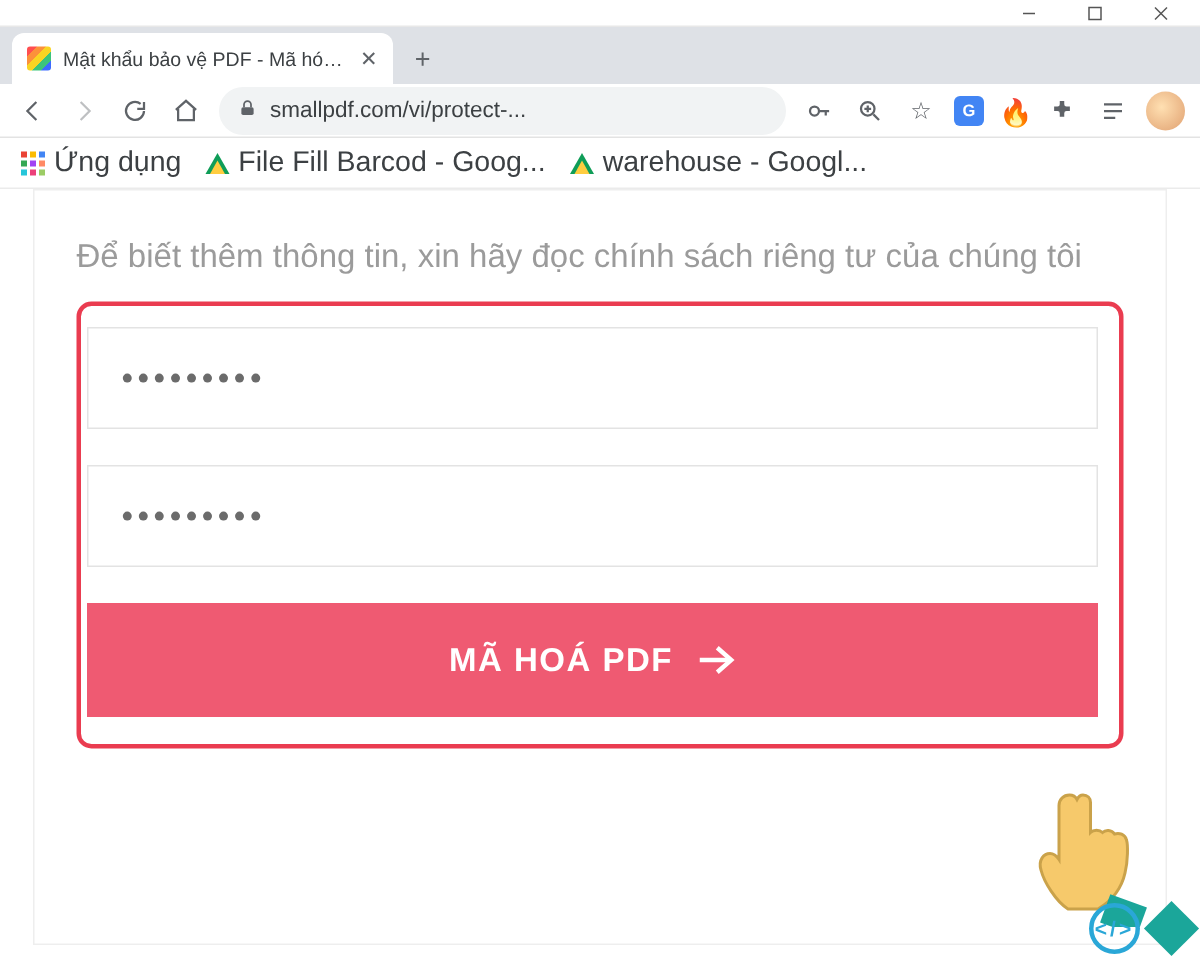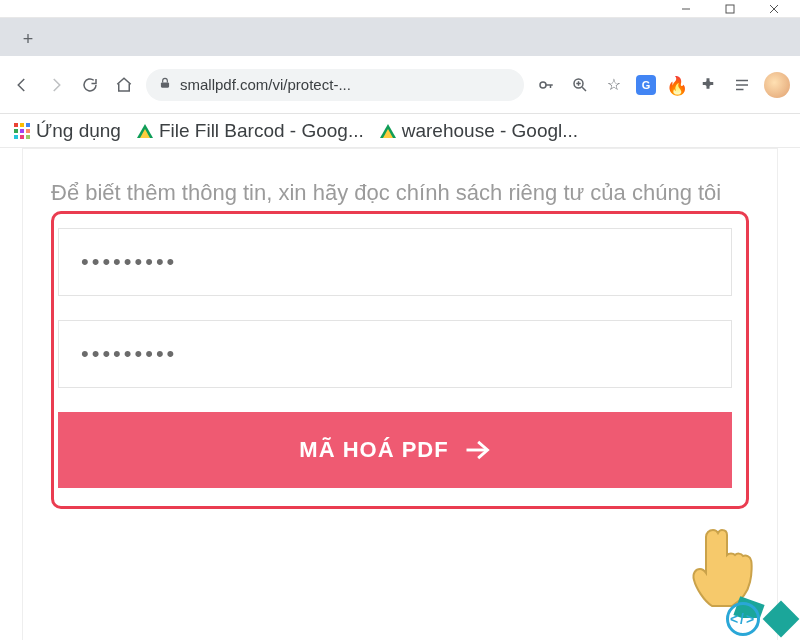--- a/index.html
+++ b/index.html
@@ -54,21 +54,21 @@
     width:16px; height:16px;
     background: linear-gradient(135deg,#ff4e50 0 20%,#fc913a 0 40%,#f9d423 0 60%,#3cc47c 0 80%,#3d6bff 0 100%);
     border-radius:2px;
   }
   .tab .title { white-space:nowrap; overflow:hidden; text-overflow:ellipsis; max-width:190px;}
   .tab .close { color:#5f6368; font-size:14px; }
   .newtab { width:28px; height:28px; display:flex;align-items:center;justify-content:center; color:#5f6368; font-size:18px; margin-left:6px; margin-bottom:3px;}
 
   
   .toolbar {
-    height:58px;
+    height:36px;
     background:#ffffff;
     display:flex;
     align-items:center;
     padding:0 10px;
     gap:10px;
     border-bottom:1px solid #e3e3e3;
   }
   .tbtn { width:24px;height:24px; display:flex;align-items:center;justify-content:center; color:#5f6368; }
   .tbtn svg { width:18px;height:18px; fill:none; stroke:#5f6368; stroke-width:2; }
   .omnibox {
@@ -134,21 +134,21 @@
     border:1px solid #eeeeee;
     background:#ffffff;
     padding: 28px 28px 10px 28px;
     height:100%;
     position:relative;
   }
   .info {
     color:#9b9b9b;
     font-size:22px;
     line-height:1.45;
-    margin-bottom: 8px;
+    margin-bottom: 20px;
   }
   .highlight-box {
     border:3px solid #ea3c50;
     border-radius:10px;
     padding: 14px 14px 18px 4px;
     margin-top: -6px;
   }
   .pw {
     width:100%;
     height:68px;
@@ -227,20 +227,25 @@
     </div>
   <div class="win-btn">
       <svg viewBox="0 0 10 10">
         <line x1="1" y1="1" x2="9" y2="9"></line>
         <line x1="9" y1="1" x2="1" y2="9"></line>
       </svg>
     </div>
 </div>
 
 <div class="tabstrip">
+  <div class="tab">
+    <span class="favicon"></span>
+    <span class="title">Mật khẩu bảo vệ PDF - Mã hóa P</span>
+    <span class="close">✕</span>
+  </div>
   <div class="newtab">+</div>
 </div>
 
 <div class="toolbar">
   <div class="tbtn">
       <svg viewBox="0 0 24 24">
         <polyline points="15 4 7 12 15 20"></polyline>
       </svg>
     </div>
   <div class="tbtn" style="opacity:.4">

